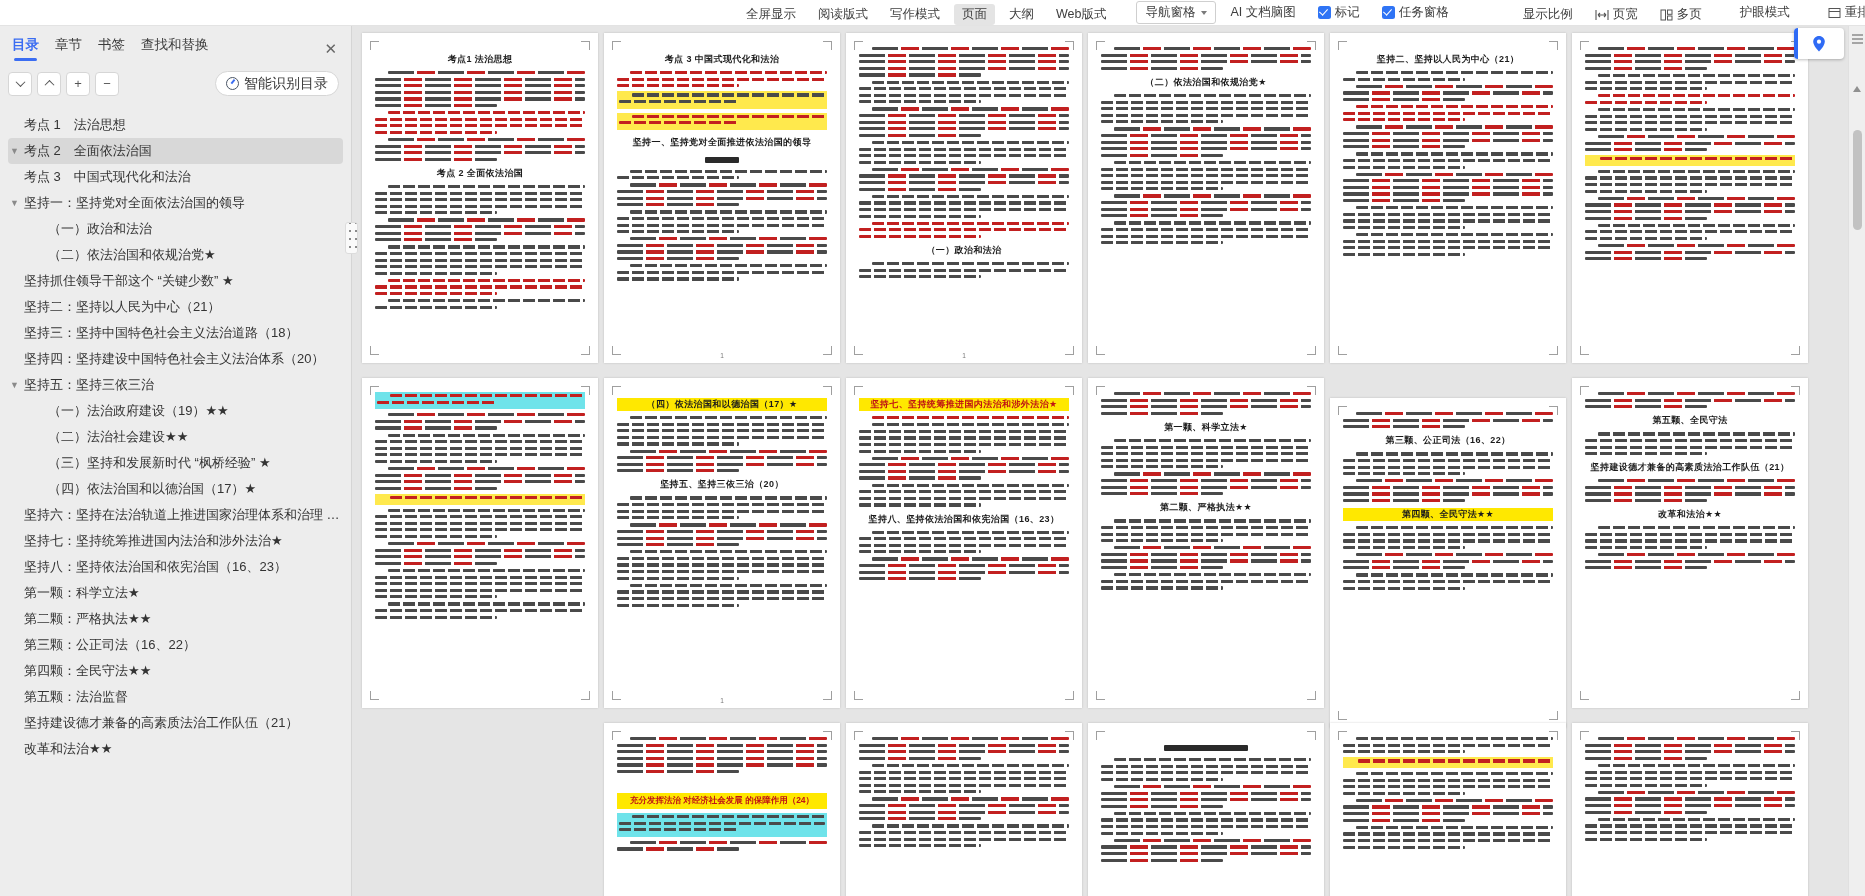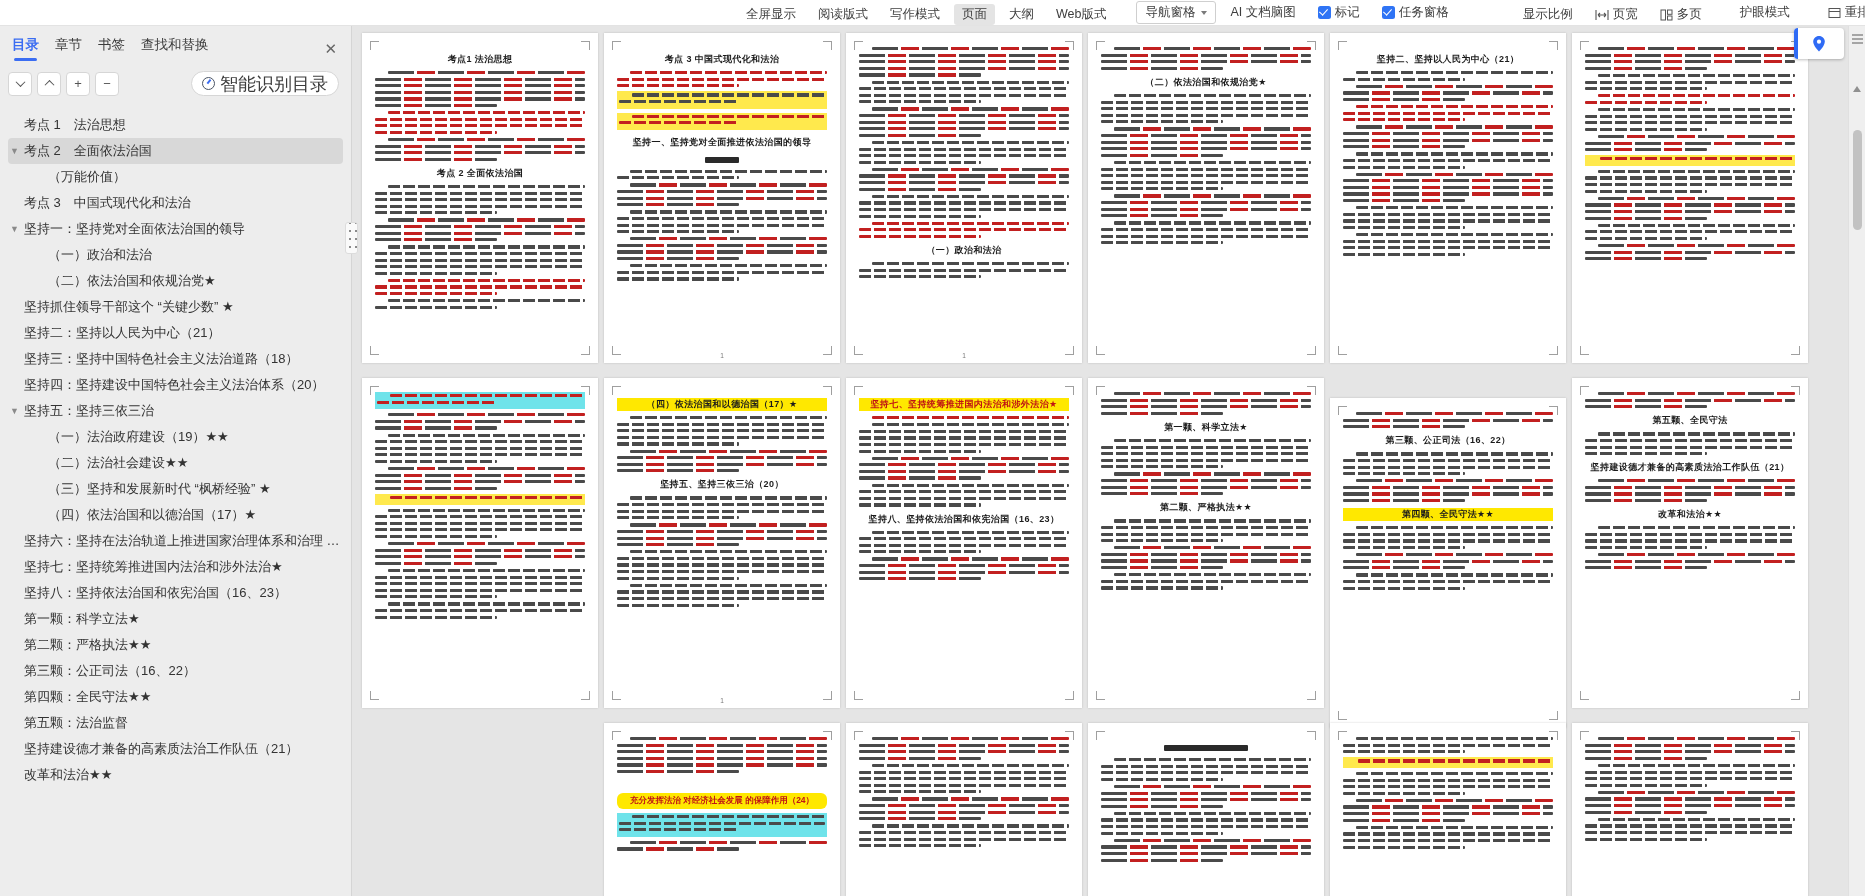--- a/index.html
+++ b/index.html
@@ -31,21 +31,21 @@
   .sb-tab.active { color:#3b6df2; font-weight:bold; }
   .sb-tab.active::after { content:""; position:absolute; left:2px; right:2px; bottom:0; height:3px; background:#3b6df2; border-radius:2px; }
   .sb-close { margin-left:auto; color:#666; font-size:15px; line-height:1; padding:2px 4px; cursor:default; }
   .sb-controls { display:flex; align-items:center; padding:10px 12px 0 8px; gap:5px; }
   .sq-btn { width:24px; height:24px; background:#fff; border:1px solid #d6d6d6; border-radius:4px;
     display:flex; align-items:center; justify-content:center; color:#555; font-size:13px; }
   .chev { width:7px; height:7px; border:solid #555; border-width:0 1.6px 1.6px 0; display:inline-block; }
   .chev.down { transform:rotate(45deg) translate(-1px,-1px); }
   .chev.up { transform:rotate(-135deg) translate(-1px,-1px); }
   .smart-btn { margin-left:auto; height:25px; background:#fff; border:1px solid #d6d6d6; border-radius:13px;
-    display:flex; align-items:center; gap:5px; padding:0 10px; font-size:18px; color:#3c3c3c; }
+    display:flex; align-items:center; gap:5px; padding:0 10px; font-size:14px; color:#3c3c3c; }
   .gauge { width:13px; height:13px; border:1.6px solid #4a5565; border-radius:50%; position:relative; }
   .gauge::after { content:""; position:absolute; left:5px; top:1px; width:1.6px; height:5px; background:#3b6df2; transform:rotate(40deg); }
   .toc { position:absolute; top:86px; left:0; right:0; bottom:0; overflow:hidden; padding:0 8px; }
   .toc-item { position:relative; height:26px; line-height:26px; font-size:13px; color:#333;
     padding-left:16px; border-radius:4px; white-space:nowrap; overflow:hidden; text-overflow:ellipsis; cursor:default; }
   .toc-item.lvl1 { padding-left:40px; }
   .toc-item.sel { background:#d8d8d8; }
   .toc-item .arr { position:absolute; left:2px; top:0; color:#8a8a8a; font-size:9px; }
   .grip { position:absolute; right:-7px; top:196px; width:13px; height:32px; background:#fafafa;
     border:1px solid #dcdcdc; border-radius:3px; z-index:5;
@@ -57,21 +57,21 @@
   .page { position:absolute; width:236px; height:330px; background:#ffffff; box-shadow:0 0 2px rgba(0,0,0,.18); }
   .page-inner { position:absolute; inset:14px 13px 12px 13px; overflow:hidden; }
   .cm { position:absolute; width:9px; height:9px; }
   .cm.tl { left:8px; top:8px; border-left:1px solid #9f9f9f; border-top:1px solid #9f9f9f; }
   .cm.tr { right:8px; top:8px; border-right:1px solid #9f9f9f; border-top:1px solid #9f9f9f; }
   .cm.bl { left:8px; bottom:8px; border-left:1px solid #9f9f9f; border-bottom:1px solid #9f9f9f; }
   .cm.br { right:8px; bottom:8px; border-right:1px solid #9f9f9f; border-bottom:1px solid #9f9f9f; }
   .pg-h { font-size:9px; font-weight:bold; text-align:center; color:#1b1b1b; margin:6px 0 5px; letter-spacing:.4px; }
   .pg-h.red { color:#c01414; }
   .pg-h.bgy { background:#ffe800; }
-  .banner { background:#ffe800; color:#c01414; font-weight:bold; font-size:8.5px; text-align:center; padding:2px 0; margin:6px 0 4px;border-radius:6px; }
+  .banner { background:#ffe800; color:#c01414; font-weight:bold; font-size:8.5px; text-align:center; padding:2px 0; margin:6px 0 4px; }
   .hbar { height:6px; background:#2a2a2a; margin:8px auto 7px; border-radius:1px; }
   .para { margin-bottom:4px; }
   .para.hl-y { background:#ffe94d; padding:2px 2px; }
   .para.hl-c { background:#6fe3ea; padding:2px 2px; }
   .ln { height:3.2px; margin-bottom:3.4px; border-radius:1px; }
   .ln.first { margin-left:13px; }
   .ln.last { width:58%; }
   .tone-k { background:repeating-linear-gradient(90deg,#4a4a4a 0 12px,rgba(0,0,0,0) 12px 15px); }
   .tone-r { background:repeating-linear-gradient(90deg,#c22020 0 12px,rgba(0,0,0,0) 12px 15px); }
   .tone-m { background:repeating-linear-gradient(90deg,#4a4a4a 0 26px,rgba(0,0,0,0) 26px 29px,#c22020 29px 47px,rgba(0,0,0,0) 47px 50px); }
@@ -178,21 +178,20 @@
           <span>−</span>
         </div>
       <div class="smart-btn">
         <span class="gauge"></span>
         <span>智能识别目录</span>
       </div>
     </div>
     <div class="toc" id="tocList">
         <div class="toc-item lvl0"><span>考点 1　法治思想</span></div>
         <div class="toc-item lvl0 sel"><span class="arr">▼</span><span>考点 2　全面依法治国</span></div>
-        <div class="toc-item lvl1"><span>（万能价值）</span></div>
         <div class="toc-item lvl0"><span>考点 3　中国式现代化和法治</span></div>
         <div class="toc-item lvl0"><span class="arr">▼</span><span>坚持一：坚持党对全面依法治国的领导</span></div>
         <div class="toc-item lvl1"><span>（一）政治和法治</span></div>
         <div class="toc-item lvl1"><span>（二）依法治国和依规治党★</span></div>
         <div class="toc-item lvl0"><span>坚持抓住领导干部这个 “关键少数” ★</span></div>
         <div class="toc-item lvl0"><span>坚持二：坚持以人民为中心（21）</span></div>
         <div class="toc-item lvl0"><span>坚持三：坚持中国特色社会主义法治道路（18）</span></div>
         <div class="toc-item lvl0"><span>坚持四：坚持建设中国特色社会主义法治体系（20）</span></div>
         <div class="toc-item lvl0"><span class="arr">▼</span><span>坚持五：坚持三依三治</span></div>
         <div class="toc-item lvl1"><span>（一）法治政府建设（19）★★</span></div>

